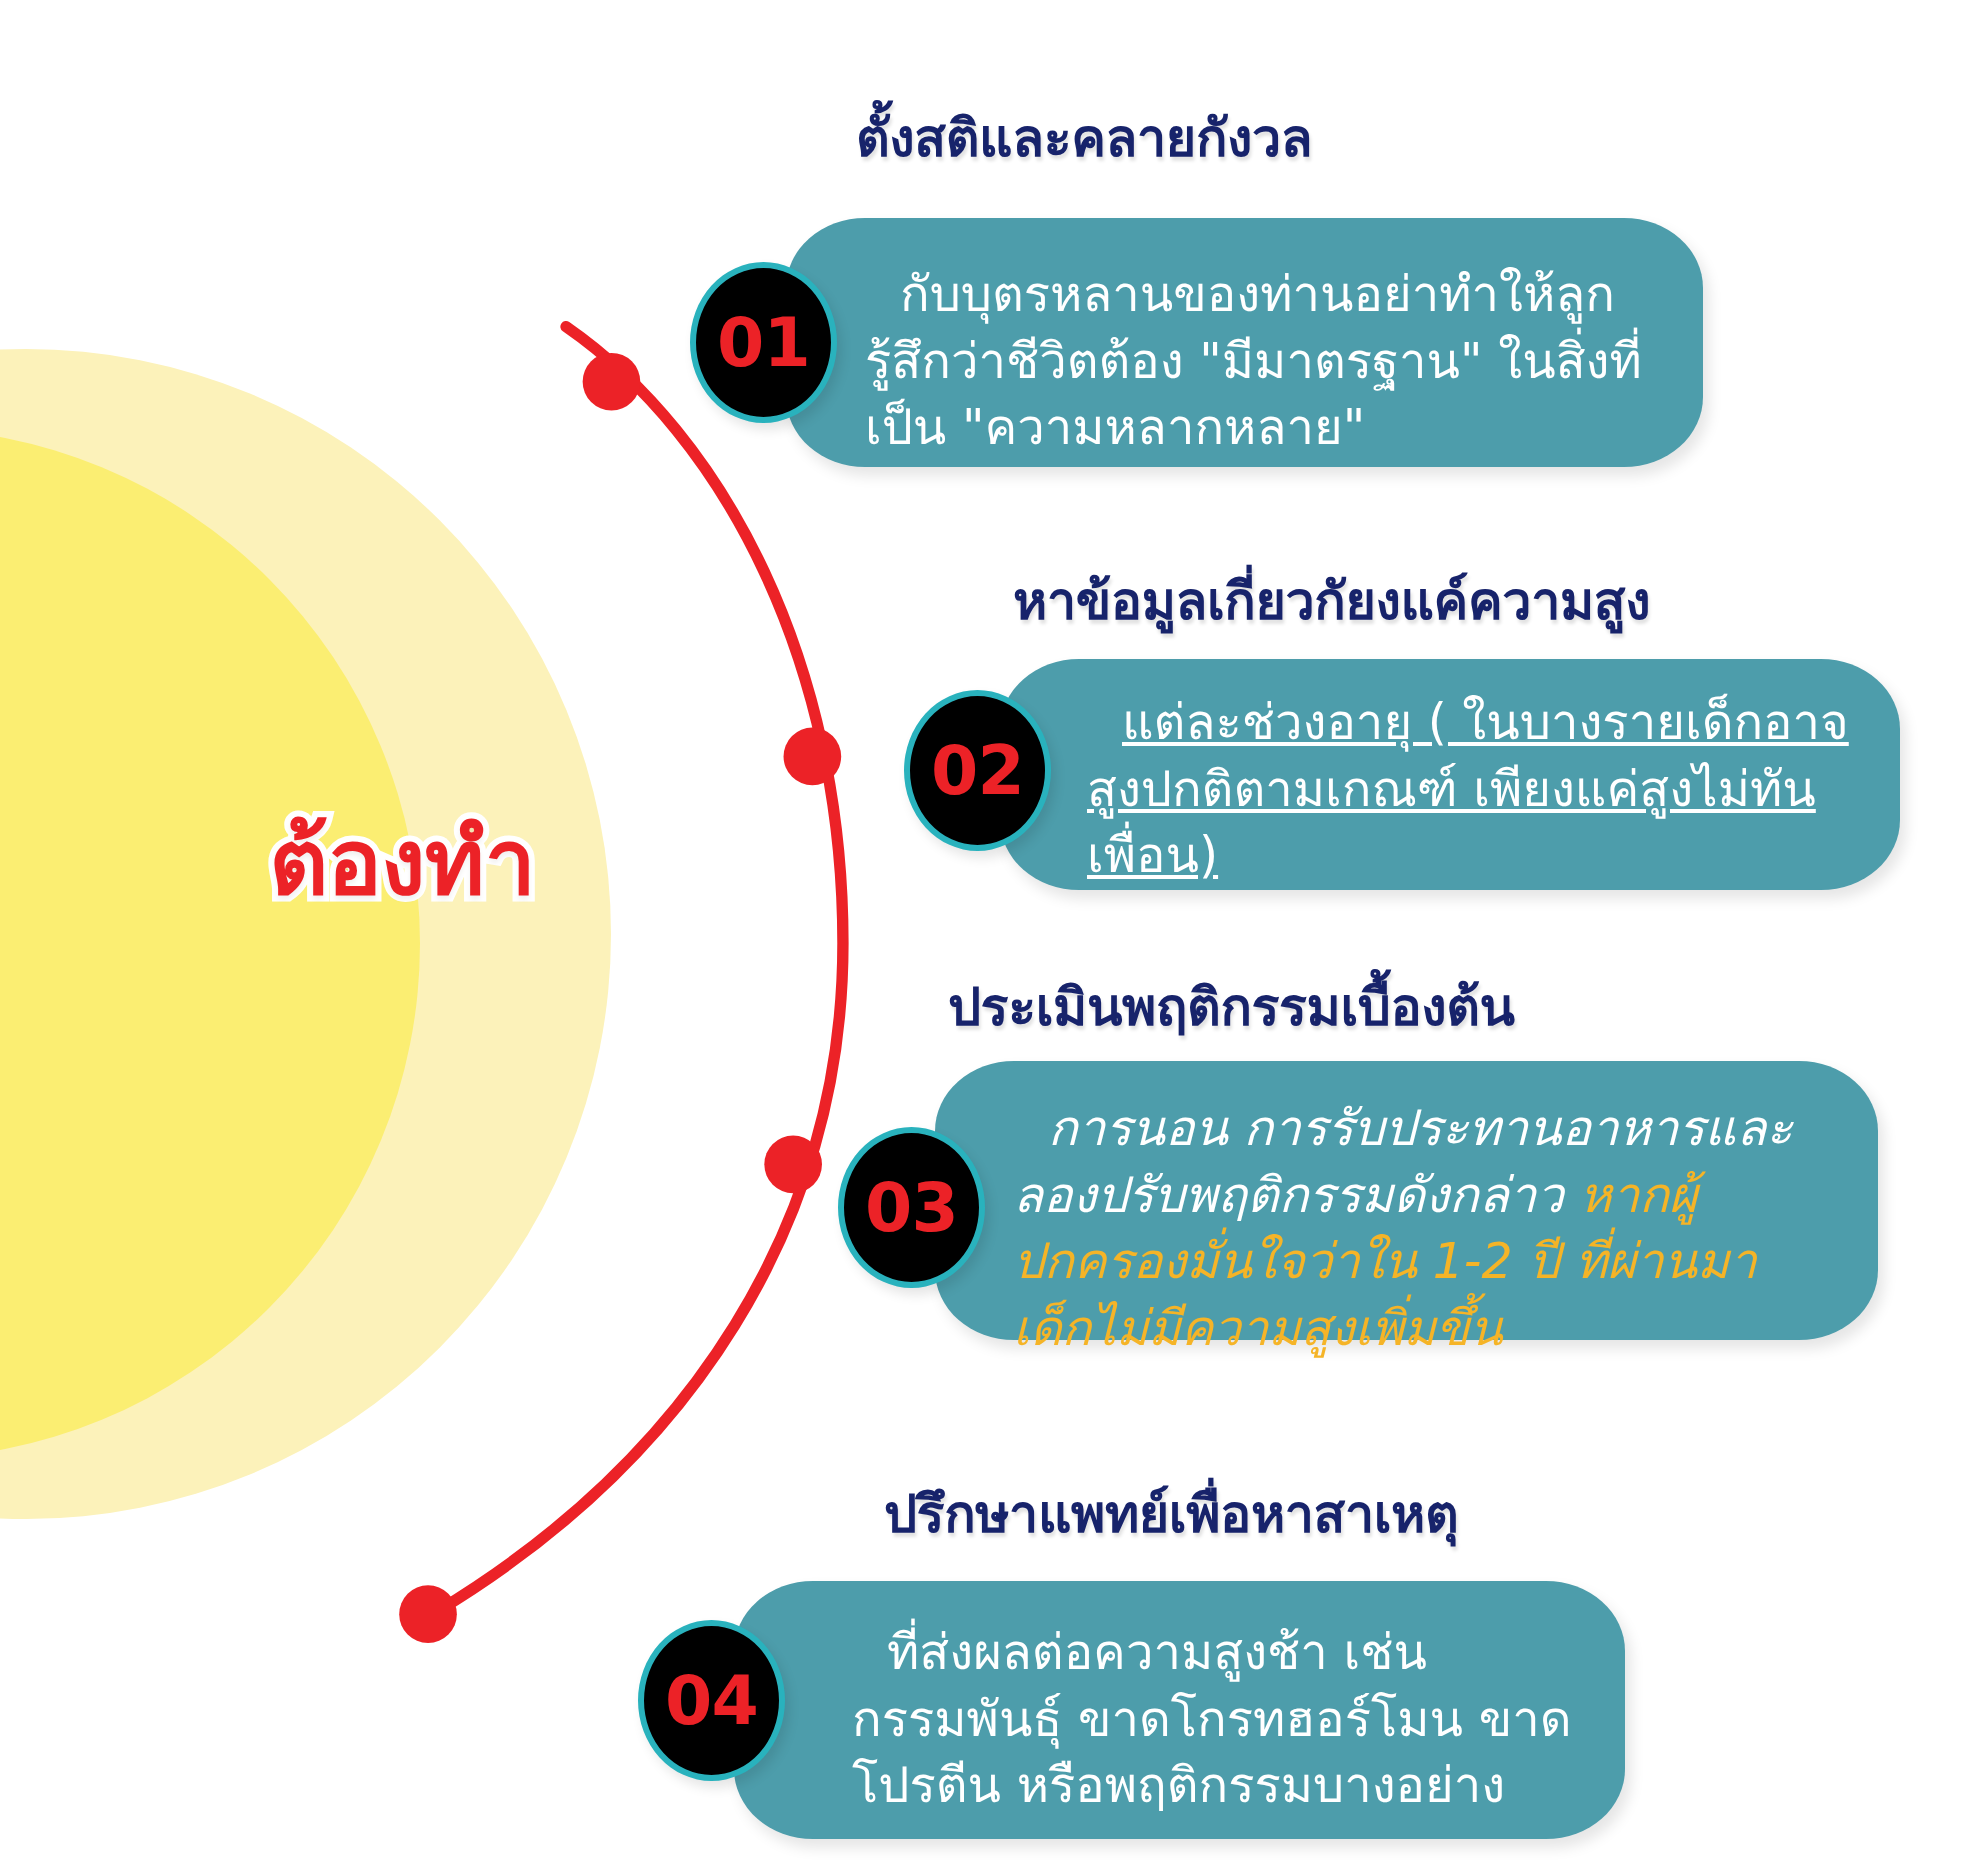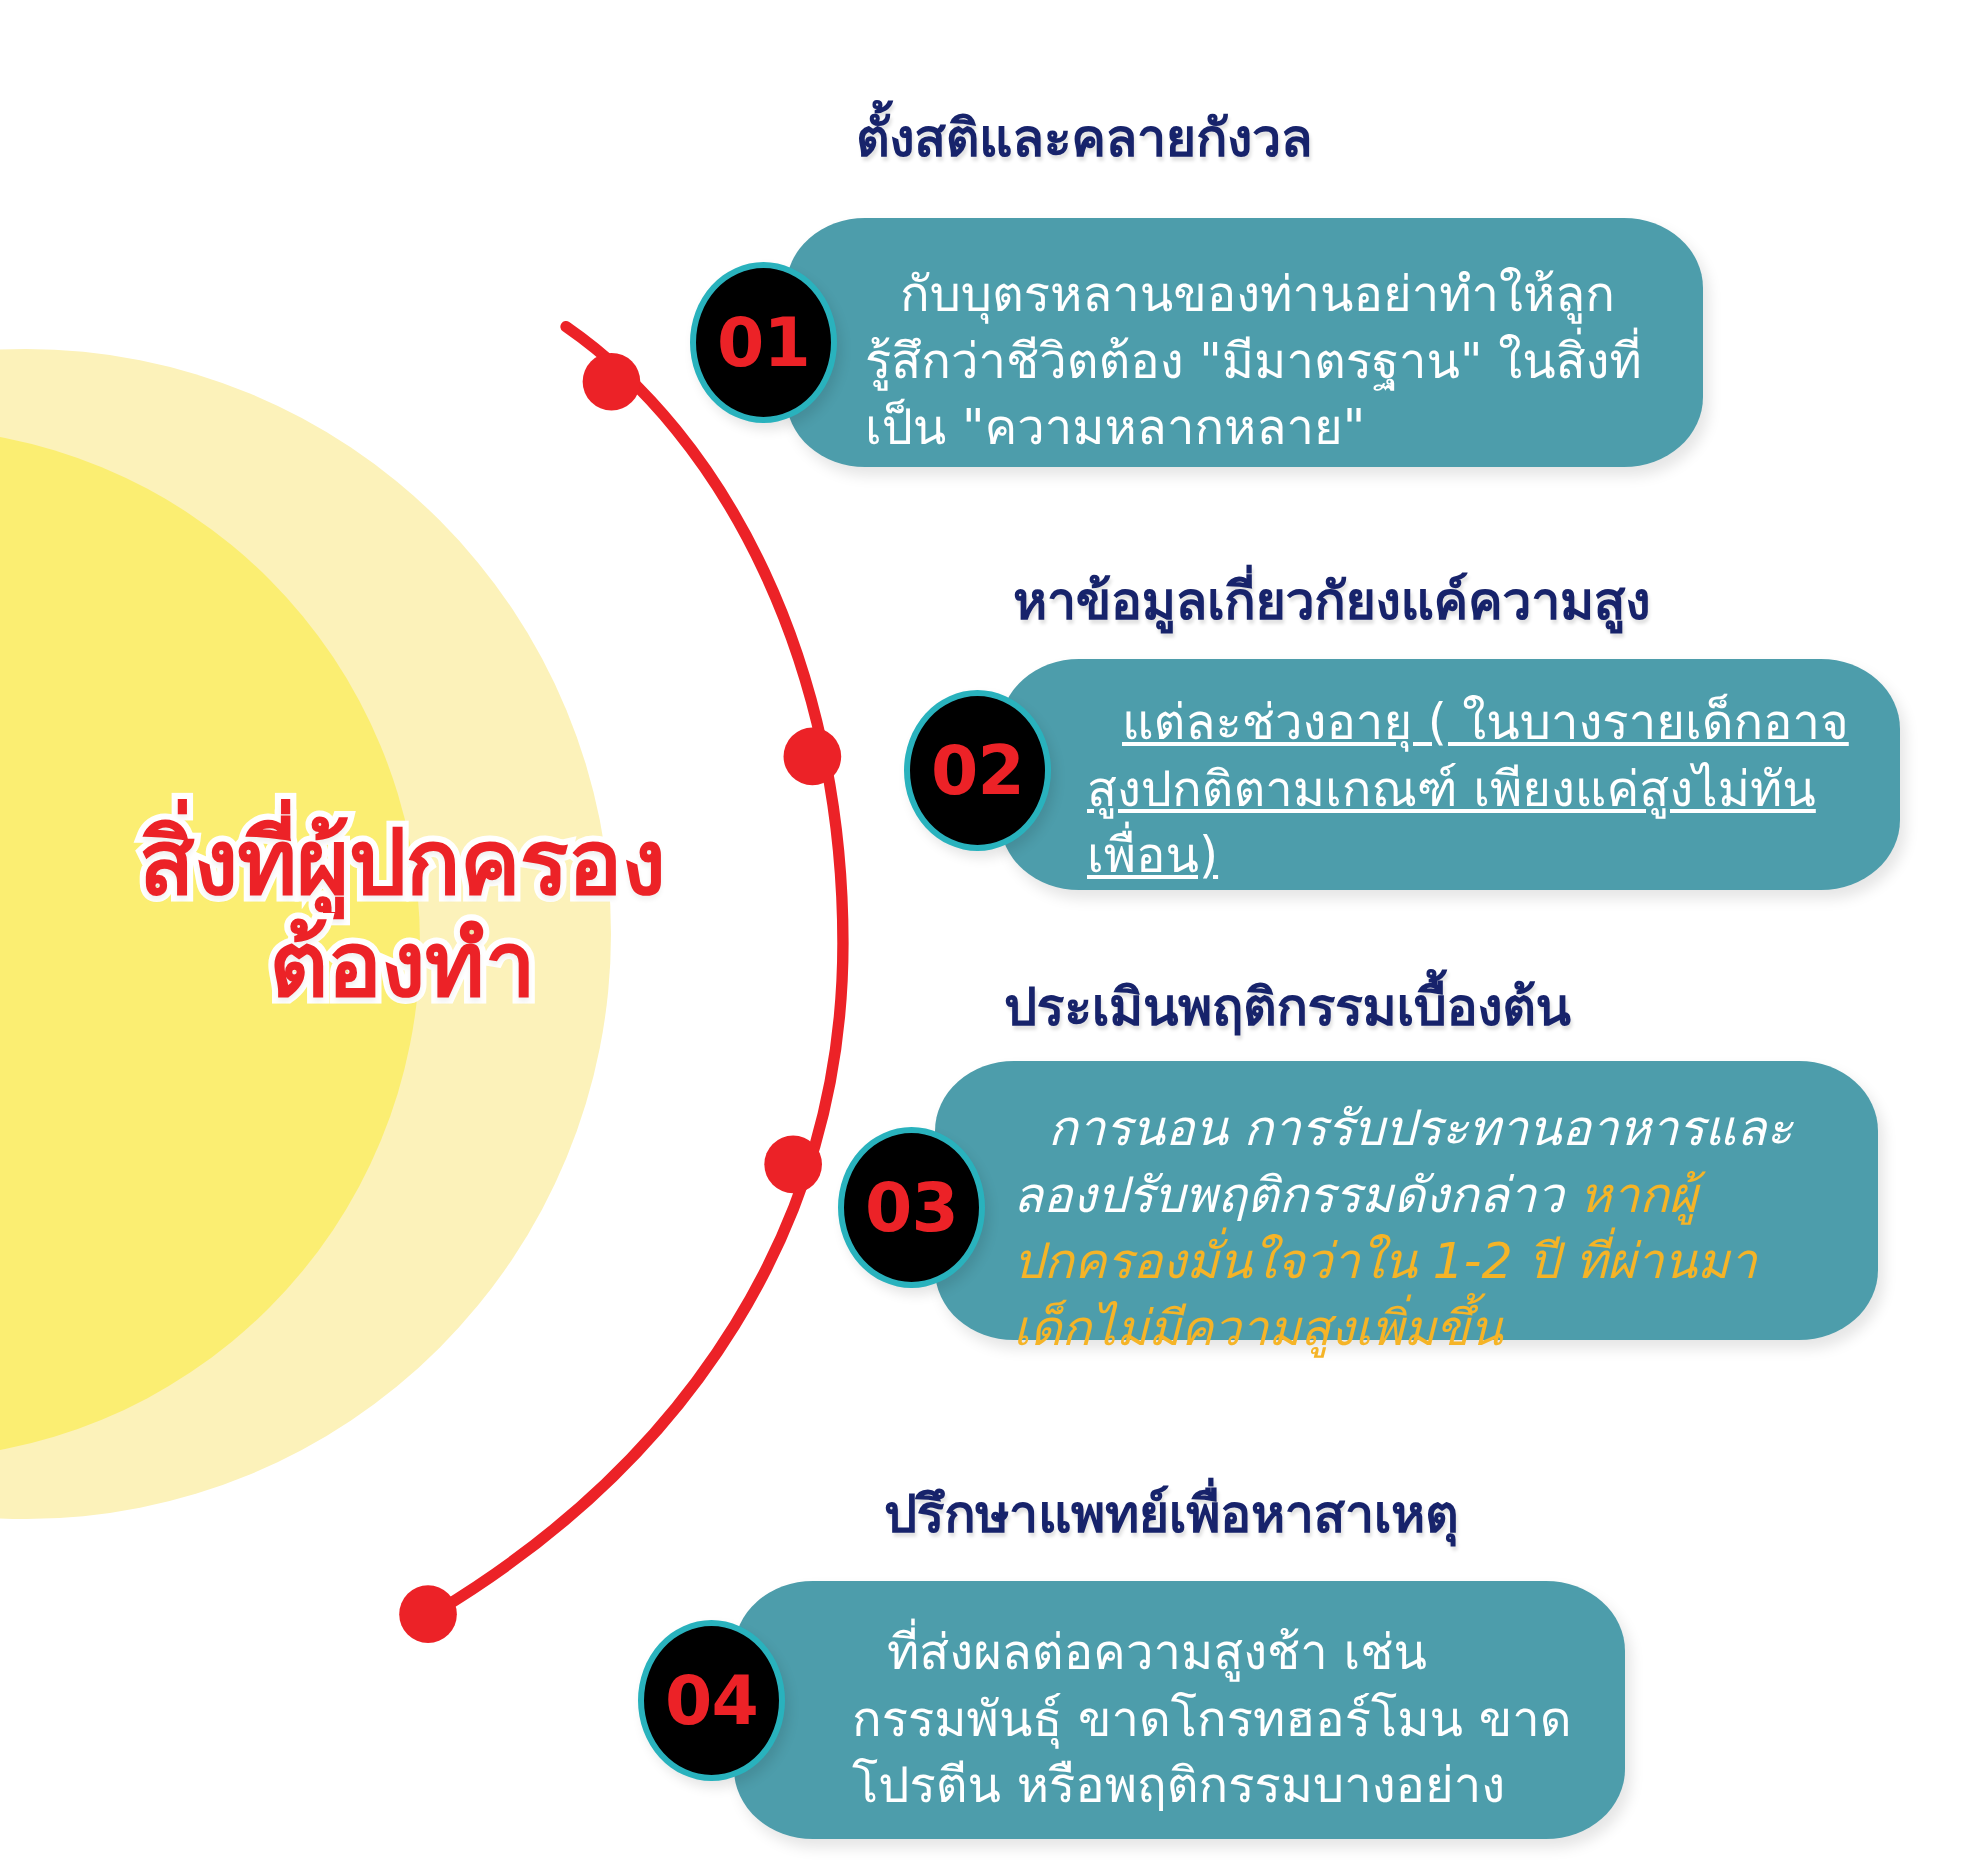--- a/index.html
+++ b/index.html
@@ -95,21 +95,21 @@
   #step1 .step-heading{left:856px;top:96px;}
   #step1 .card{left:786px;top:218px;width:917px;height:249px;}
   #step1 .badge{left:690px;top:262px;}
   #step1 .card-text{left:865px;top:262px;width:786px;text-indent:35px;}
 
   #step2 .step-heading{left:1013px;top:559px;}
   #step2 .card{left:1000px;top:659px;width:900px;height:231px;}
   #step2 .badge{left:904px;top:690px;}
   #step2 .card-text{left:1087px;top:690px;width:777px;text-indent:35px;text-decoration:underline;}
 
-  #step3 .step-heading{left:1004px;top:965px;}
+  #step3 .step-heading{left:948px;top:965px;}
   #step3 .card{left:935px;top:1061px;width:943px;height:279px;}
   #step3 .badge{left:838px;top:1127px;}
   #step3 .card-text{left:1013px;top:1096px;width:821px;text-indent:35px;font-style:italic;}
 
   #step4 .step-heading{left:836px;top:1472px;margin-left:48px;}
   #step4 .card{left:734px;top:1581px;width:891px;height:258px;}
   #step4 .badge{left:638px;top:1620px;}
   #step4 .card-text{left:852px;top:1620px;width:760px;text-indent:35px;}
 </style>
 </head>
@@ -122,21 +122,20 @@
 
   <svg class="curve-svg" viewBox="0 0 2261 2142" xmlns="http://www.w3.org/2000/svg">
     <path d="M 648 374 C 830 500 965 760 965 1080 C 965 1400 790 1670 500 1845" fill="none" stroke="#ec2227" stroke-width="13" stroke-linecap="round"></path>
     <circle cx="700" cy="437" r="33" fill="#ec2227"></circle>
     <circle cx="930" cy="866" r="33" fill="#ec2227"></circle>
     <circle cx="908" cy="1333" r="33" fill="#ec2227"></circle>
     <circle cx="490" cy="1848" r="33" fill="#ec2227"></circle>
   </svg>
 
   <div class="brand-title">
-    <span>สิ่งที่ผู้ปกครอง</span>
     <span class="l2">ต้องทำ</span>
   </div>
 
   <div class="step" id="step1">
     <div class="step-heading">ตั้งสติและคลายกังวล</div>
     <div class="card"></div>
     <div class="badge">01</div>
     <div class="card-text">
       <span>กับบุตรหลานของท่านอย่าทำให้ลูกรู้สึกว่าชีวิตต้อง "มีมาตรฐาน" ในสิ่งที่เป็น "ความหลากหลาย"</span><span class="hl"></span>
     </div>

